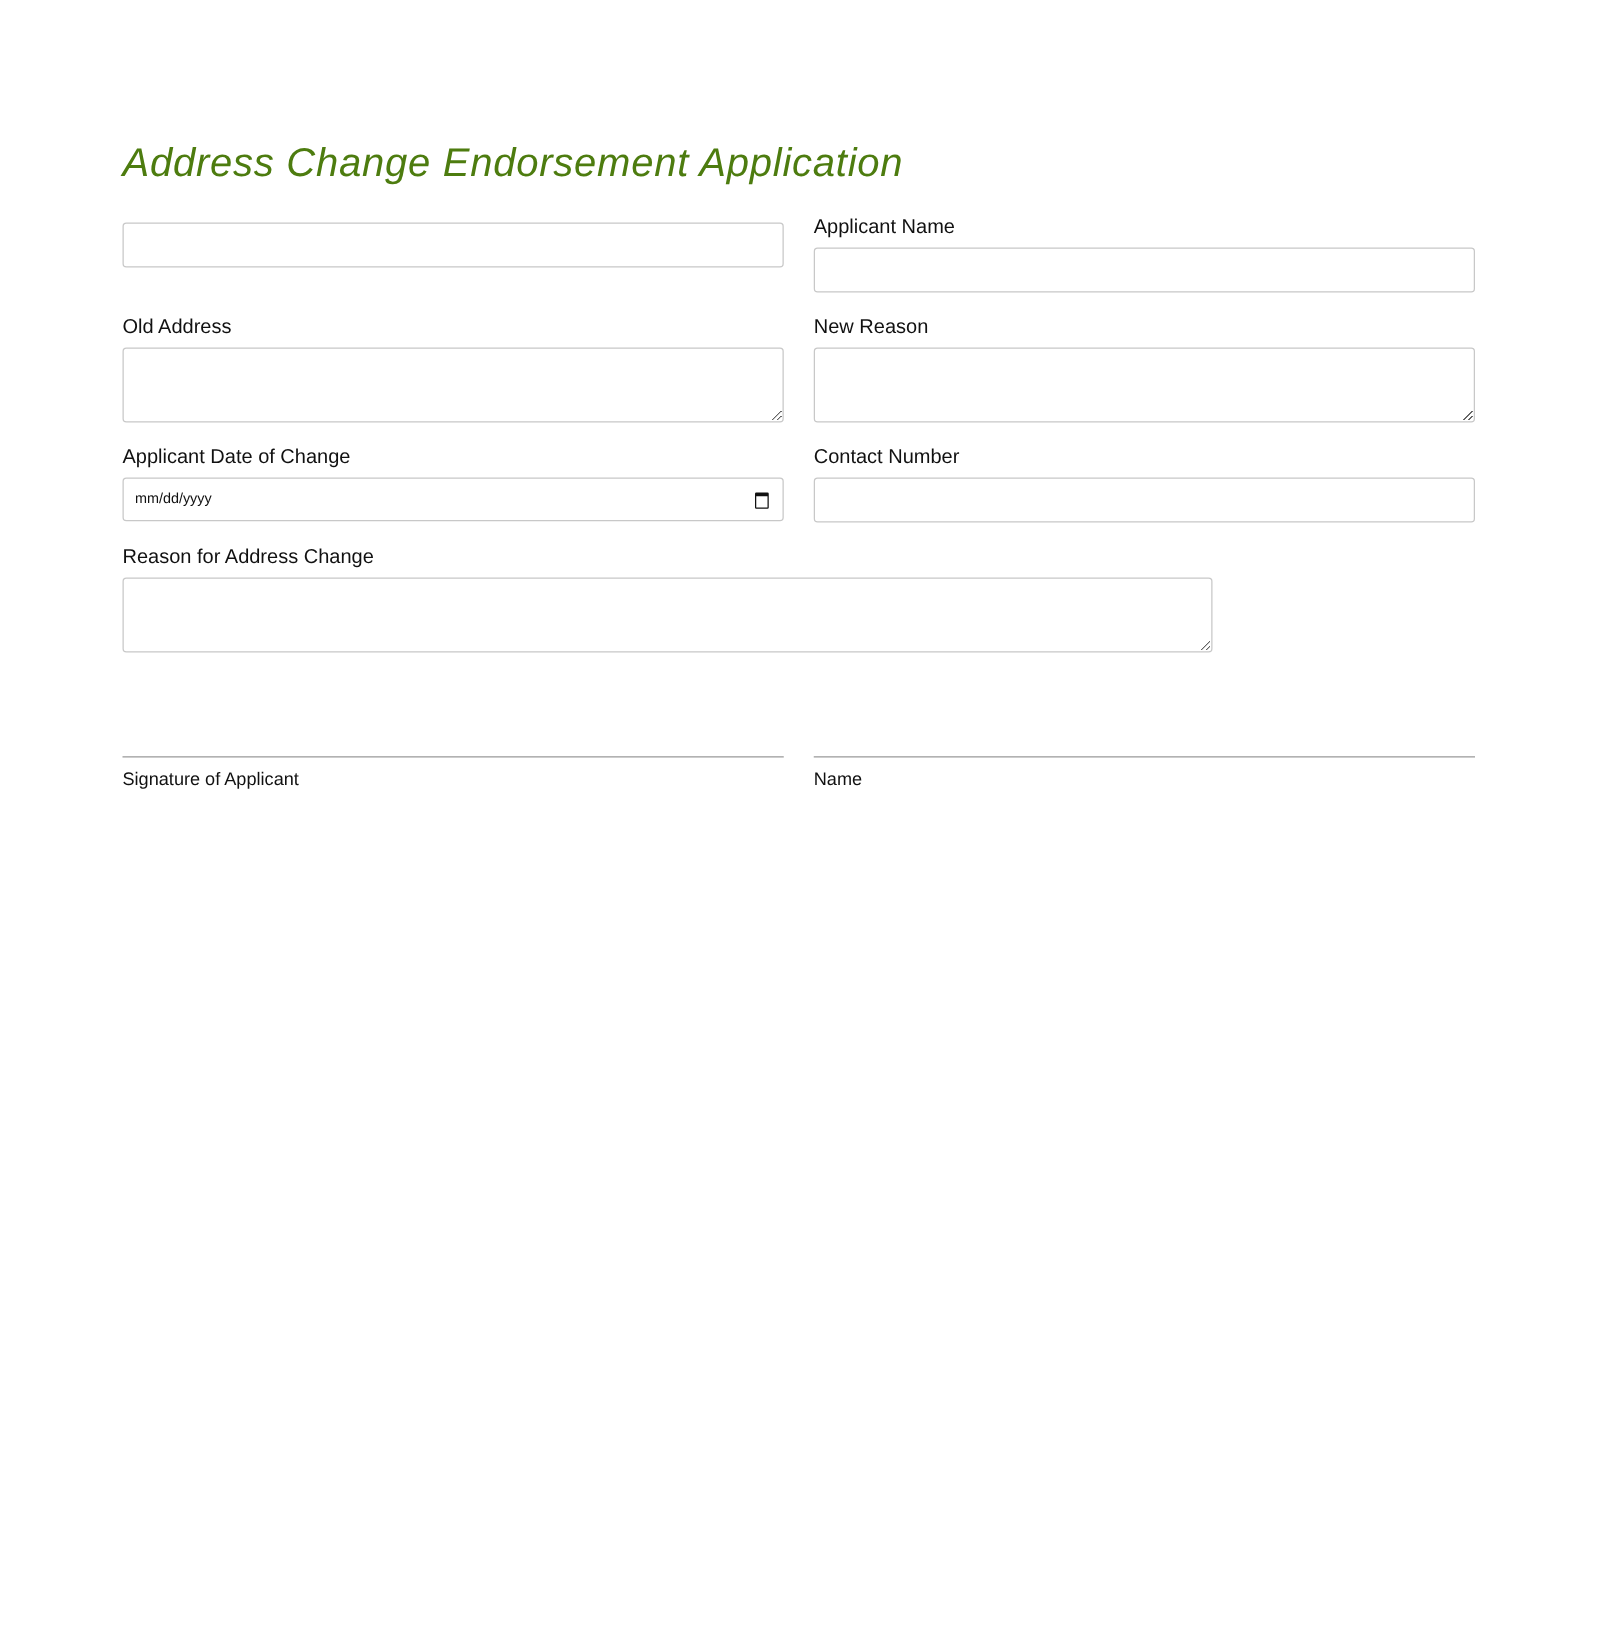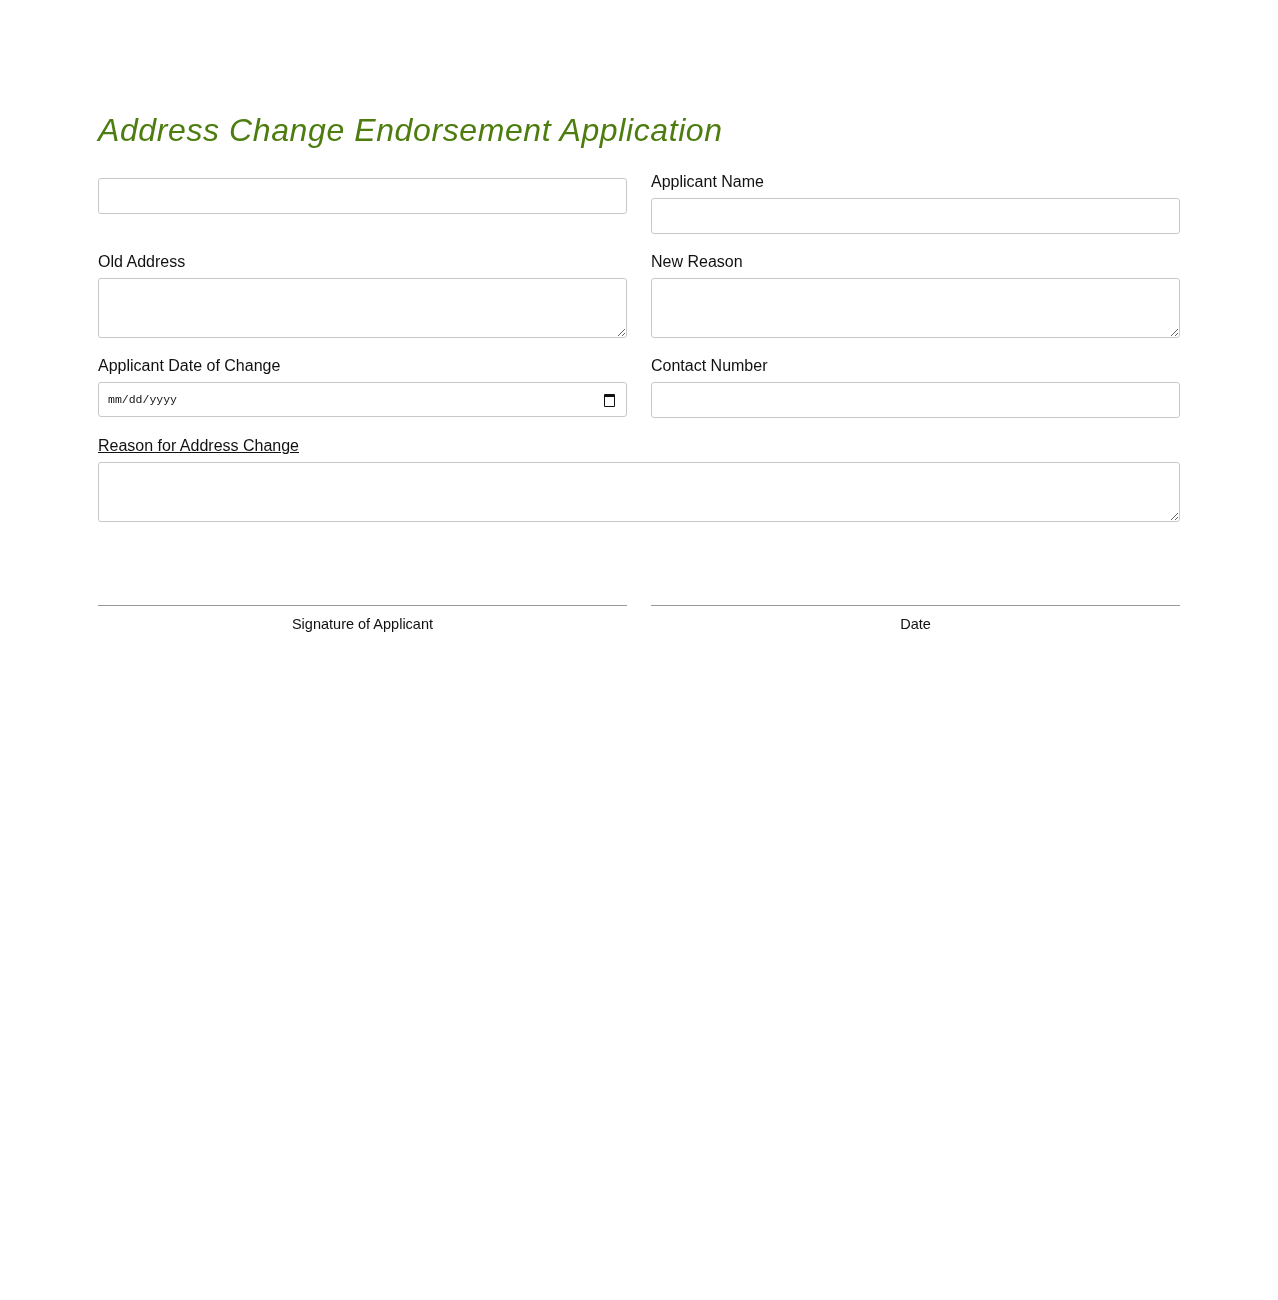--- a/index.html
+++ b/index.html
@@ -1,35 +1,35 @@
 <!DOCTYPE html>
 <html><head>
 <meta charset="utf-8">
 <style>
   html, body { margin: 0; padding: 0; background: #ffffff; }
   body { width: 1278px; height: 1300px; font-family: "Liberation Sans", sans-serif; color: #111; }
   .container { position: absolute; left: 98px; top: 0; width: 1082px; }
   h1 { position: absolute; top: 110px; left: 0; margin: 0; font-size: 32px; font-weight: normal; letter-spacing: 0.6px; white-space: nowrap; line-height: 40px; color: #4d7c0f; font-style: italic; }
   .field { position: absolute; width: 529px; }
-  .field.full { width: 1082px; text-decoration: underline; }
+  .field.full { width: 872px; }
   .field label { display: block; font-size: 16px; line-height: 20px; height: 20px; color: #111; }
   .field input, .field textarea {
     display: block; box-sizing: border-box; width: 100%; margin-top: 6px;
     border: 1px solid #c8c8c8; border-radius: 3px; background: #fff;
     font-family: "Liberation Sans", sans-serif; font-size: 14px; padding: 6px 8px;
   }
   .field input { height: 36px; }
   .field textarea { height: 60px; resize: vertical; }
   .date-box {
     position: relative; box-sizing: border-box; width: 100%; height: 35px; margin-top: 6px;
     border: 1px solid #c8c8c8; border-radius: 3px; background: #fff;
   }
-  .date-box .ph { position: absolute; left: 9px; top: 10px; font-family: Liberation Mono, monospace; font-size: 11.5px; color: #111; }
+  .date-box .ph { position: absolute; left: 9px; top: 10px; font-family: Liberation Sans, sans-serif; font-size: 11.5px; color: #111; }
   .date-box .cal { position: absolute; right: 11px; top: 11px; width: 9px; height: 9px; border: 1.5px solid #111; border-top-width: 3px; border-radius: 1px; }
-  .sig { position: absolute; top: 605px; width: 529px; text-align: center; }
+  .sig { position: absolute; top: 605px; width: 529px; }
   .sig .line { border-top: 1px solid #999; height: 0; }
   .sig .cap { margin-top: 9px; font-size: 14.5px; line-height: 18px; color: #111; }
 </style>
 </head>
 <body>
 
 <div class="container">
   <h1>Address Change Endorsement Application</h1>
 
   <div class="field" style="left:0; top:172px;">
@@ -65,15 +65,15 @@
     <label>Reason for Address Change</label>
     <textarea style=""></textarea>
   </div>
 
   <div class="sig" style="left:0;">
     <div class="line"></div>
     <div class="cap">Signature of Applicant</div>
   </div>
   <div class="sig" style="left:553px;">
     <div class="line"></div>
-    <div class="cap">Date</div>
+    <div class="cap">Name</div>
   </div>
 </div>
 
 </body></html>

